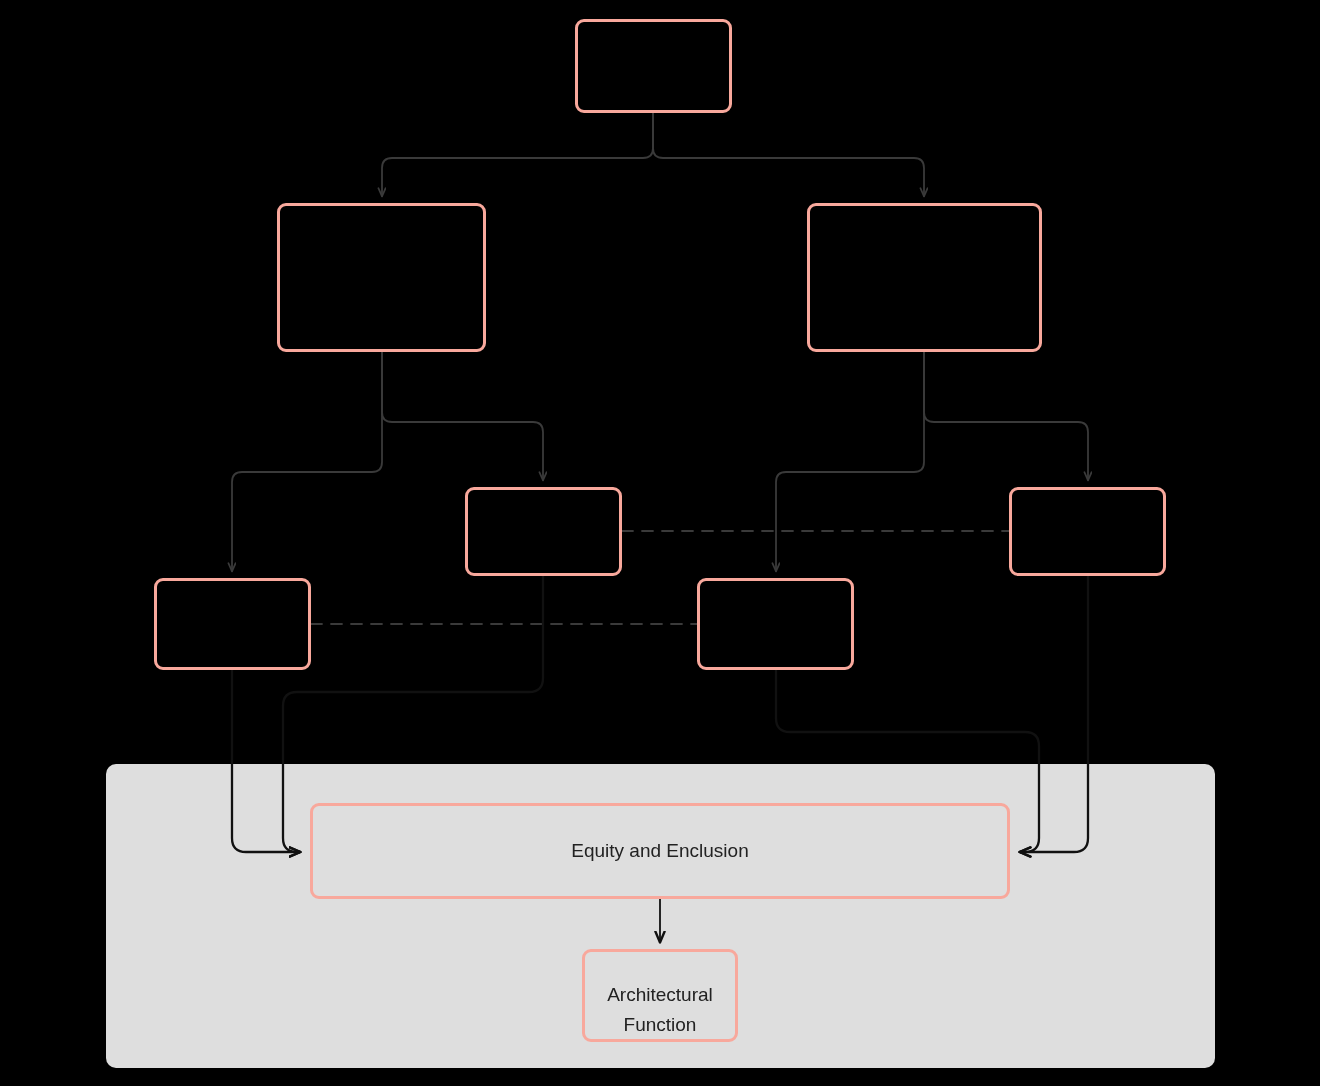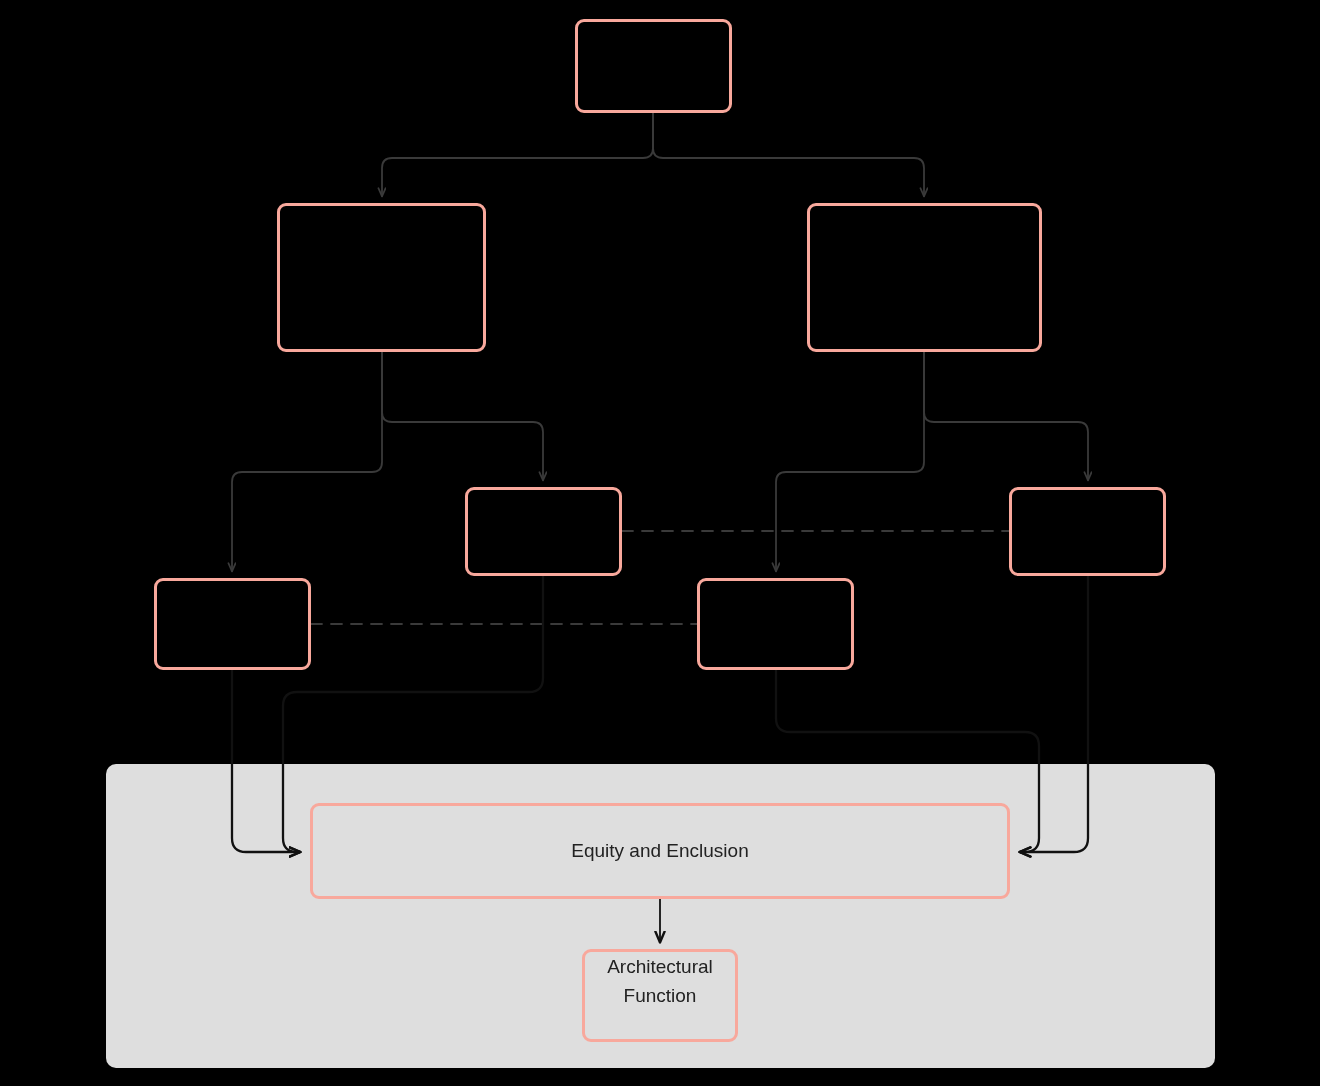--- a/index.html
+++ b/index.html
@@ -31,21 +31,21 @@
     border-radius: 10px;
     box-sizing: border-box;
   }
   .node {
     position: absolute;
     box-sizing: border-box;
     border: 3px solid #F8A89C;
     border-radius: 9px;
     background: transparent;
     display: flex;
-    align-items: flex-start;
+    align-items: flex-end;
     justify-content: center;
     text-align: center;
     color: #222222;
     font-size: 19px;
     line-height: 1.55;
   }
   .node.on-dark {
     background: #000000;
   }
   .node.on-light {

